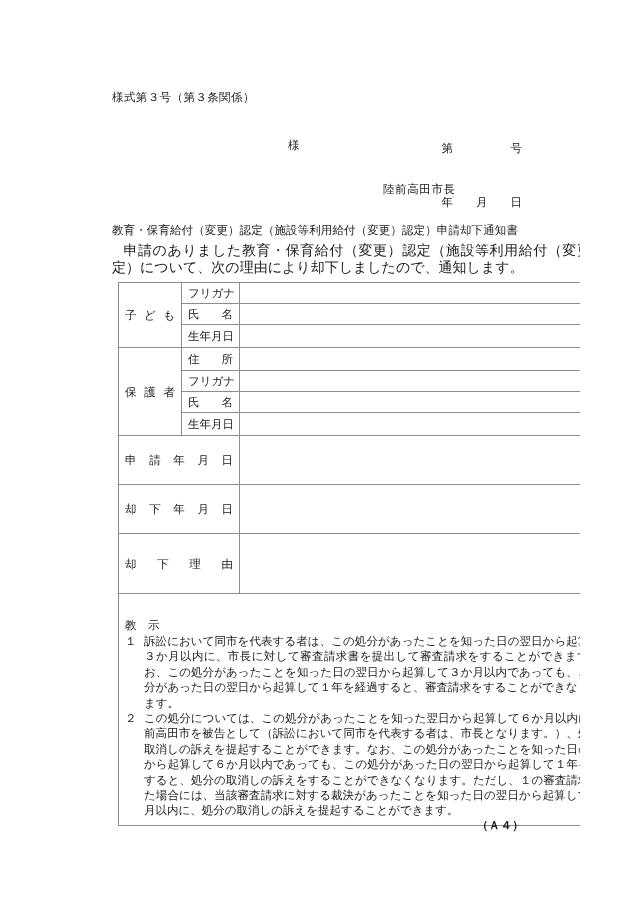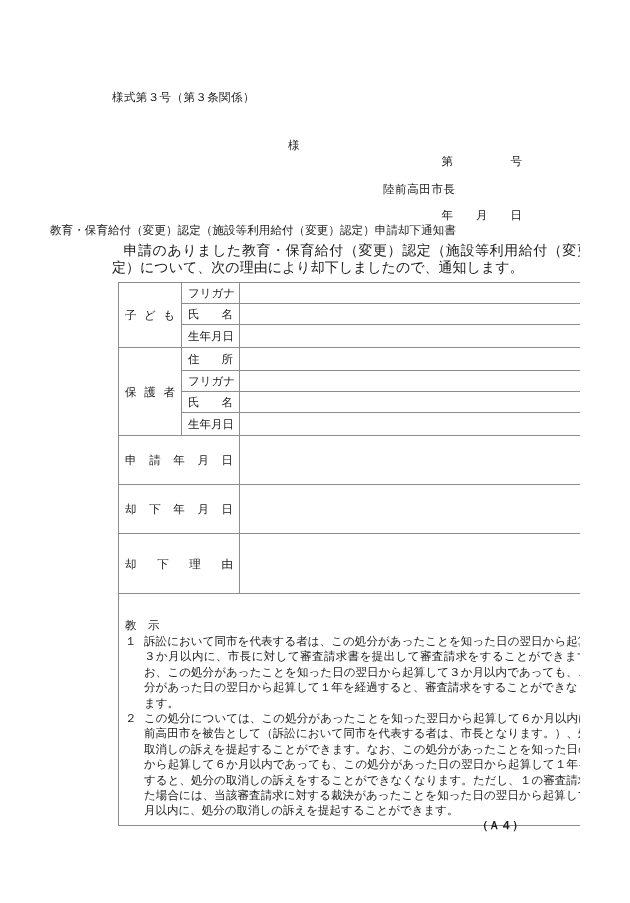--- a/index.html
+++ b/index.html
@@ -26,21 +26,21 @@
     position: absolute;
     left: 62px;
     top: 90px;
     font-size: 11.5px;
     letter-spacing: 0.4px;
     white-space: pre;
   }
   .doc-num-block {
     position: absolute;
     right: 58px;
-    top: 116px;
+    top: 103px;
     font-size: 11.5px;
     text-align: right;
     white-space: pre;
     line-height: 18px;
   }
   .addressee-line {
     position: absolute;
     left: 238px;
     top: 138px;
     font-size: 11.5px;
@@ -54,20 +54,21 @@
     letter-spacing: 0.6px;
     white-space: pre;
   }
 
   
   .doc-title {
     position: absolute;
     left: 0;
     right: 0;
     top: 223px;
+    text-align: center;
     font-size: 11.5px;
     letter-spacing: 0.1px;
     white-space: nowrap;
   }
   .intro {
     position: absolute;
     left: 62px;
     width: 508px;
     top: 243px;
     font-size: 14px;

